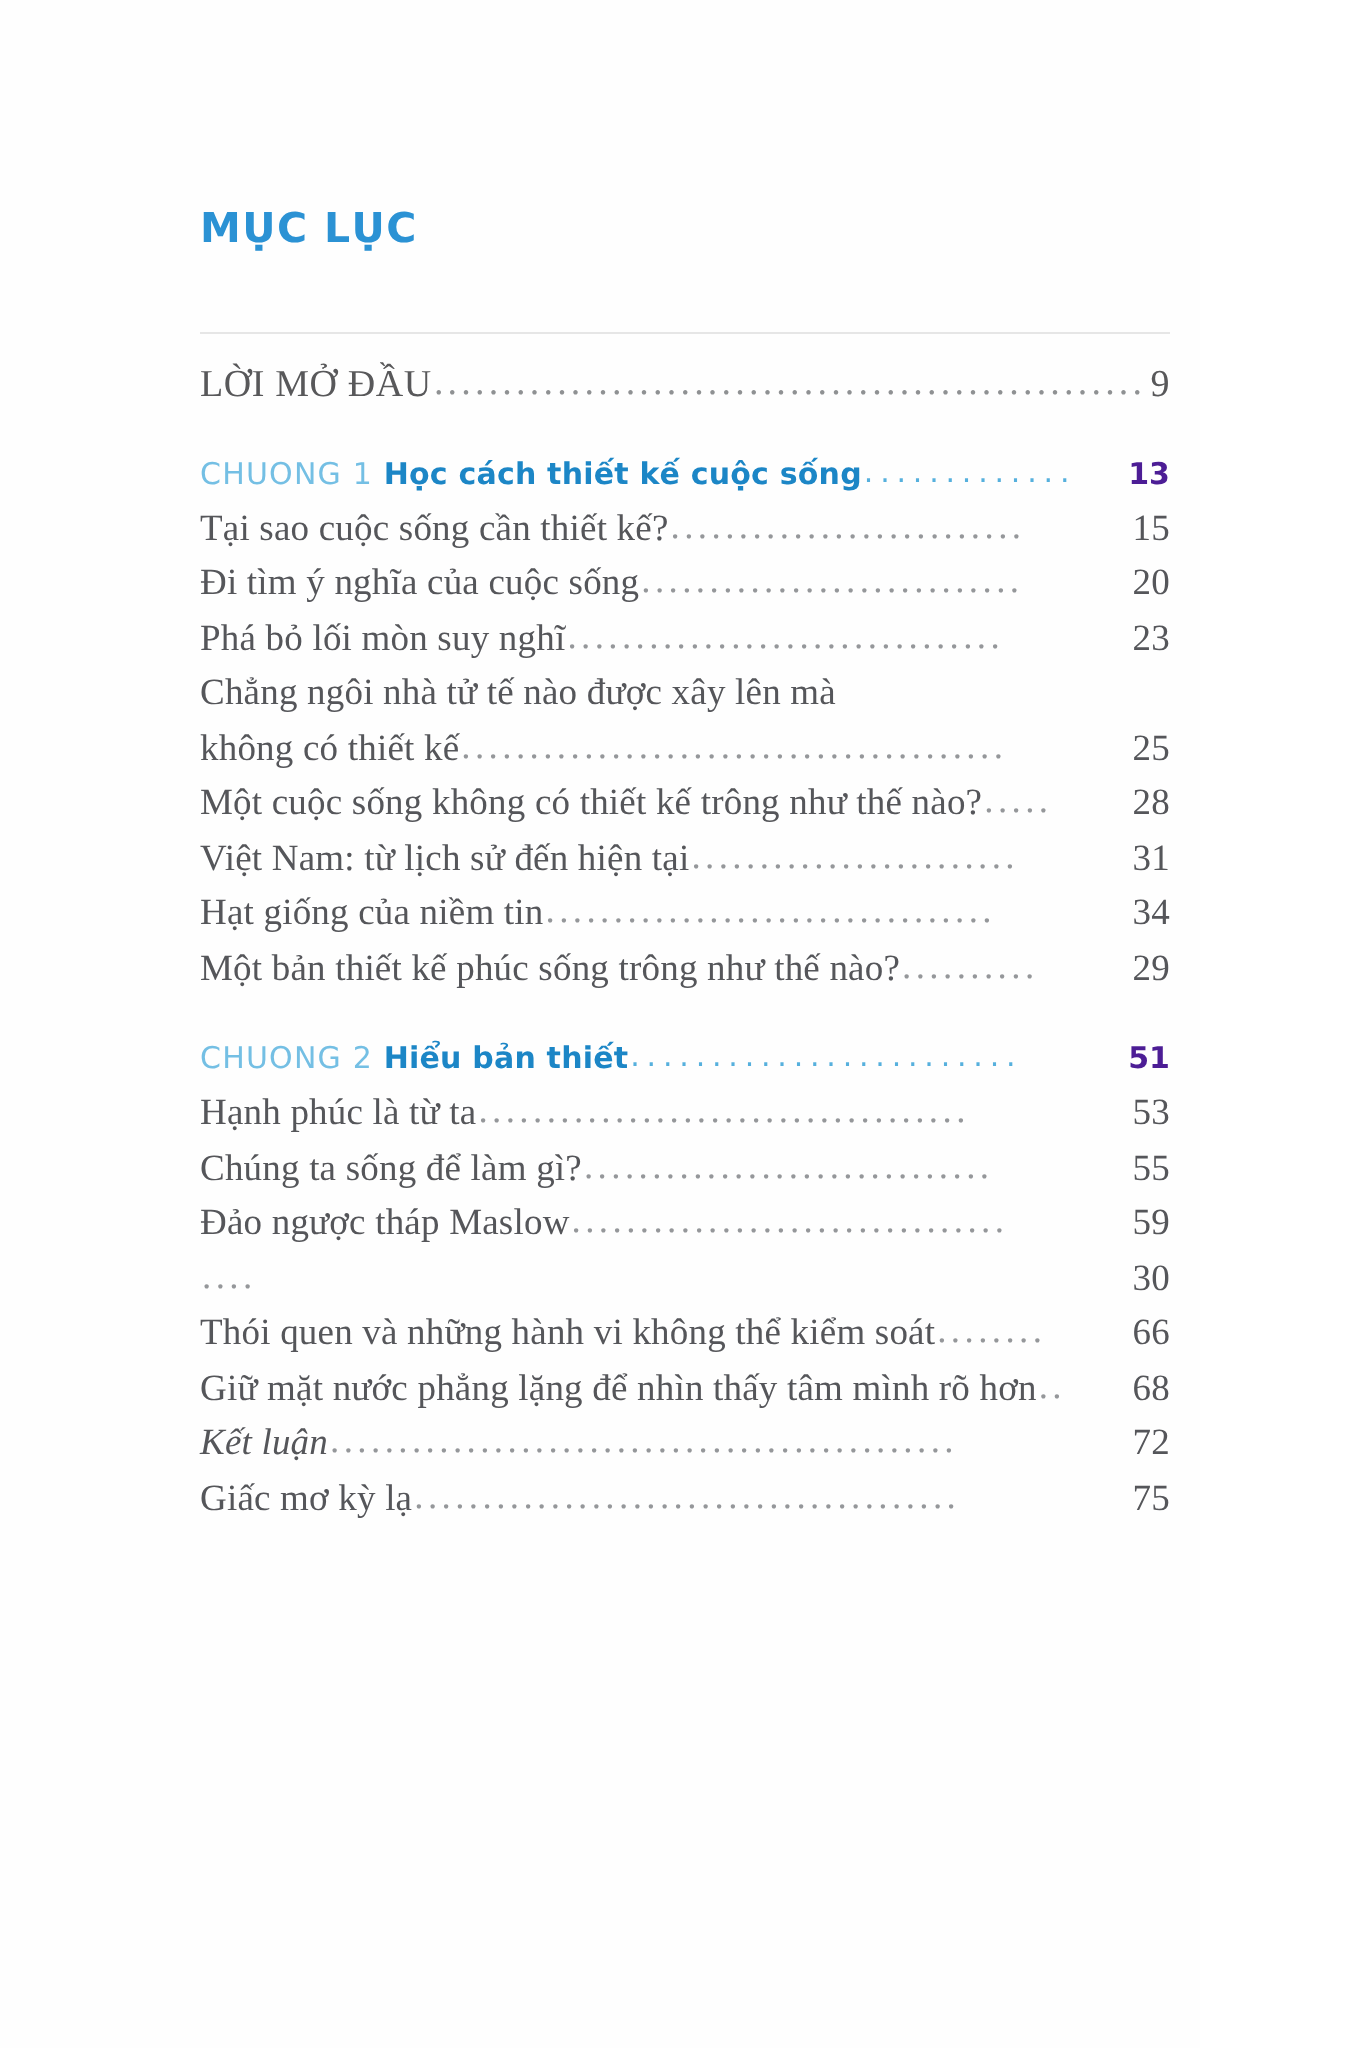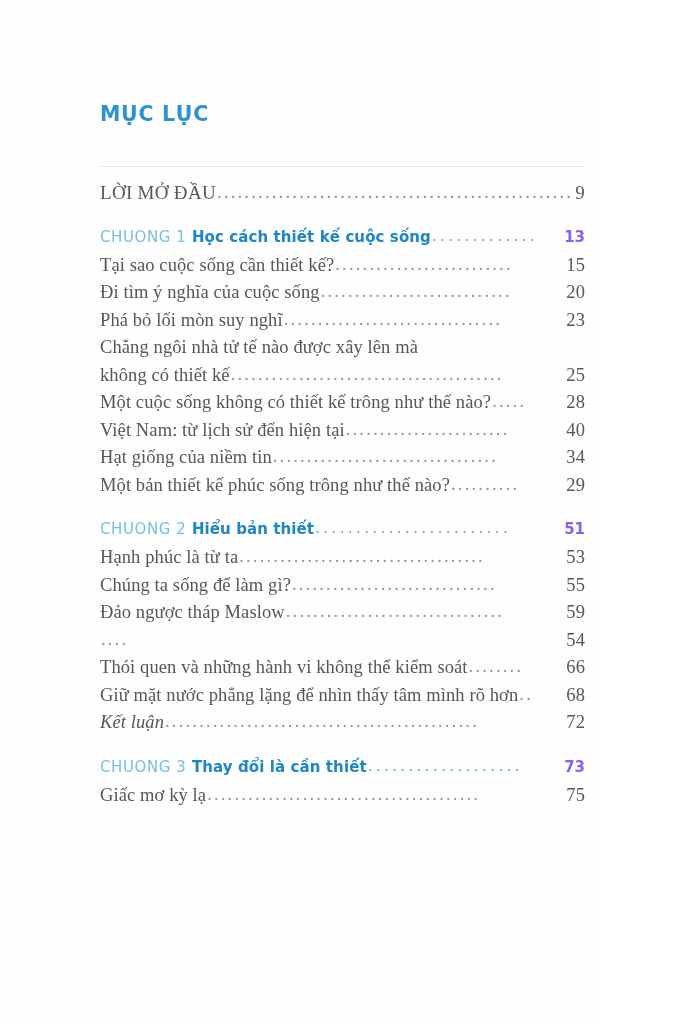--- a/index.html
+++ b/index.html
@@ -106,21 +106,21 @@
   .chapter .leader {
     font-family: "DejaVu Sans", "Liberation Sans", sans-serif;
     font-size: 15px;
     color: #56b0dd;
     letter-spacing: 3.4px;
   }
   .chapter .pageno {
     font-family: "DejaVu Sans", "Liberation Sans", sans-serif;
     font-size: 15px;
     font-weight: bold;
-    color: #8b5cf6;
+    color: #4c1d95;
   }
 
   
   .entry {
     margin-bottom: 9px;
   }
   .entry .label,
   .entry .pageno {
     font-size: 18.5px;
     color: #55565a;
@@ -190,21 +190,21 @@
           <span class="pageno">25</span>
         </div>
         <div class="row entry">
           <span class="label">Một cuộc sống không có thiết kế trông như thế nào?</span>
           <span class="leader">.....</span>
           <span class="pageno">28</span>
         </div>
         <div class="row entry">
           <span class="label">Việt Nam: từ lịch sử đến hiện tại</span>
           <span class="leader">........................</span>
-          <span class="pageno">40</span>
+          <span class="pageno">31</span>
         </div>
         <div class="row entry">
           <span class="label">Hạt giống của niềm tin</span>
           <span class="leader">.................................</span>
           <span class="pageno">34</span>
         </div>
         <div class="row entry">
           <span class="label">Một bản thiết kế phúc sống trông như thế nào?</span>
           <span class="leader">..........</span>
           <span class="pageno">29</span>
@@ -226,44 +226,39 @@
           <span class="leader">..............................</span>
           <span class="pageno">55</span>
         </div>
         <div class="row entry">
           <span class="label">Đảo ngược tháp Maslow</span>
           <span class="leader">................................</span>
           <span class="pageno">59</span>
         </div>
         <div class="row entry">
           <span class="leader">....</span>
-          <span class="pageno">54</span>
+          <span class="pageno">30</span>
         </div>
         <div class="row entry">
           <span class="label">Thói quen và những hành vi không thể kiểm soát</span>
           <span class="leader">........</span>
           <span class="pageno">66</span>
         </div>
         <div class="row entry">
           <span class="label">Giữ mặt nước phẳng lặng để nhìn thấy tâm mình rõ hơn</span>
           <span class="leader">..</span>
           <span class="pageno">68</span>
         </div>
         <div class="row entry italic">
           <span class="label">Kết luận</span>
           <span class="leader">..............................................</span>
           <span class="pageno">72</span>
         </div>
       </div>
       <div class="chapter-block">
-        <div class="row chapter">
-          <span class="label"><span class="chap-word">CHUONG 3 </span><span class="chap-name">Thay đổi là cần thiết</span></span>
-          <span class="leader">...................</span>
-          <span class="pageno">73</span>
-        </div>
         <div class="row entry">
           <span class="label">Giấc mơ kỳ lạ</span>
           <span class="leader">........................................</span>
           <span class="pageno">75</span>
         </div>
       </div>
     </div>
 
 </div>
 

